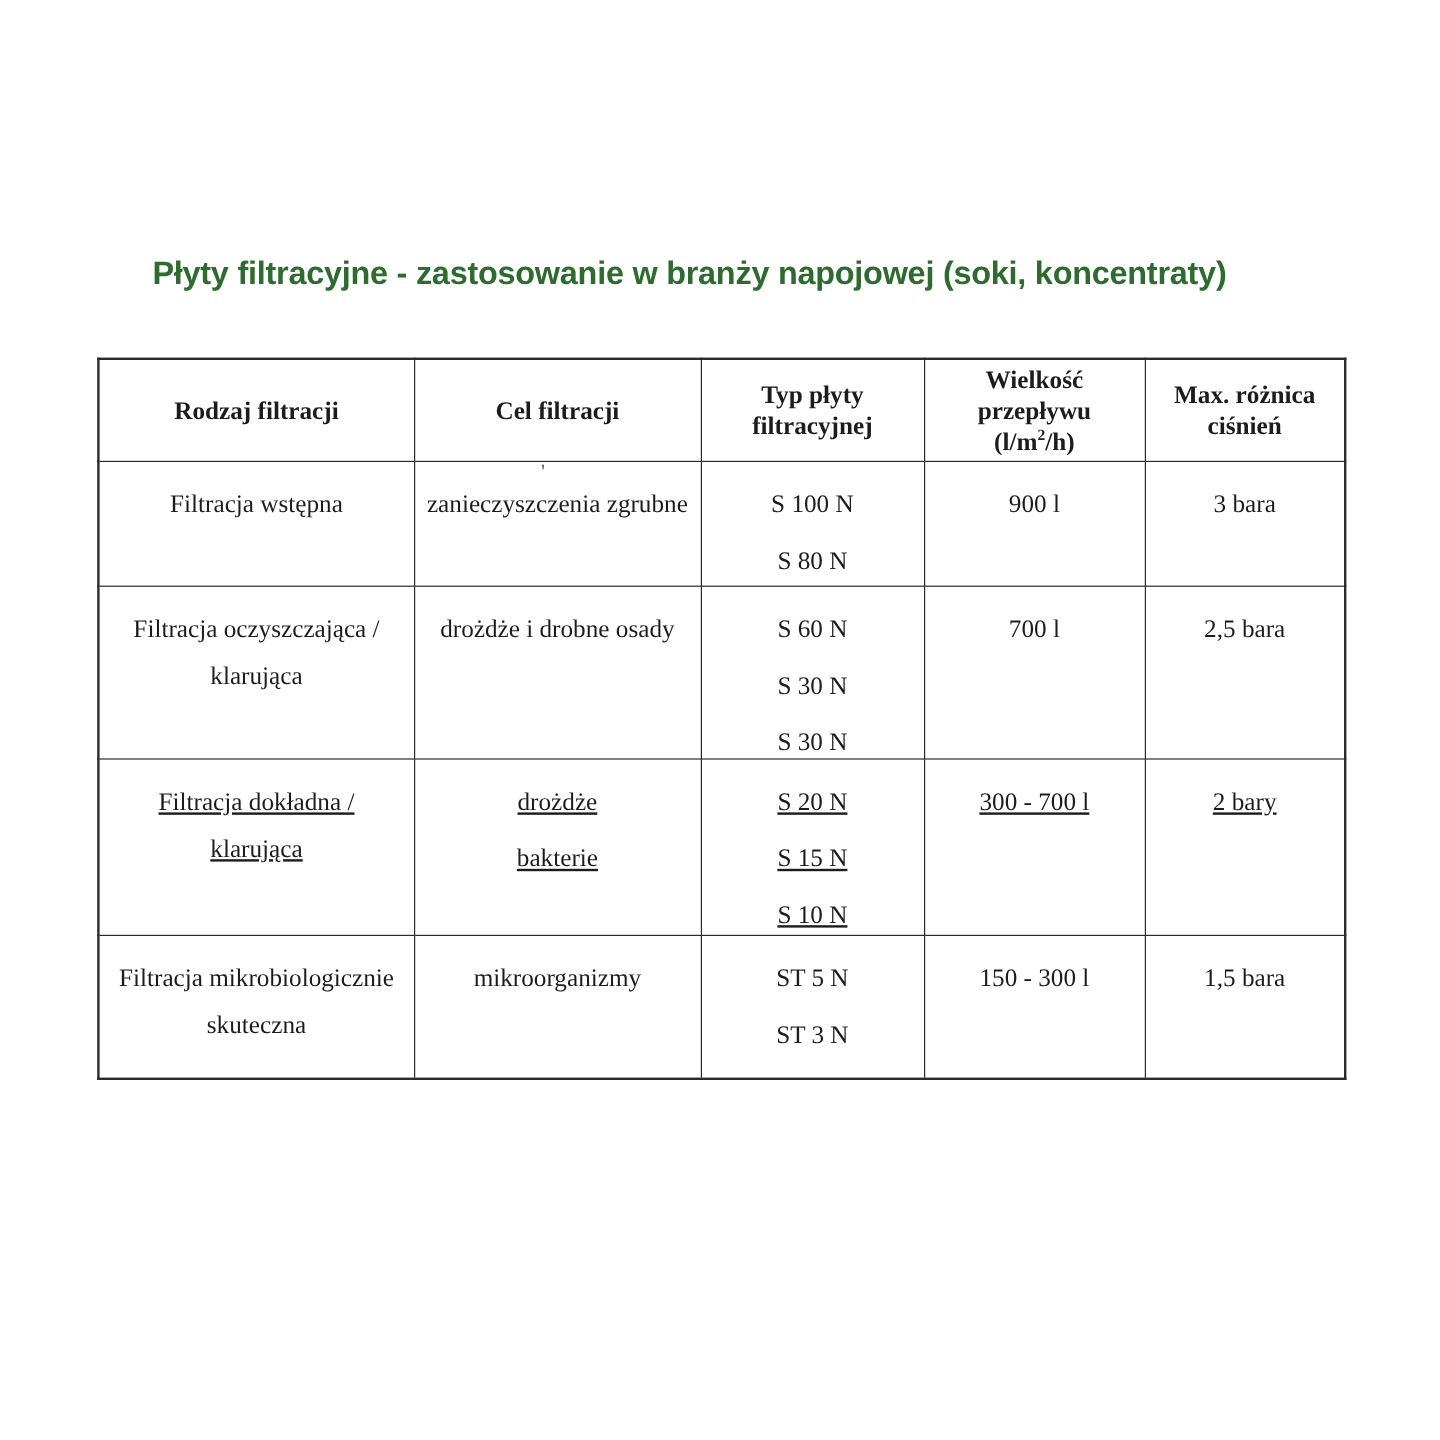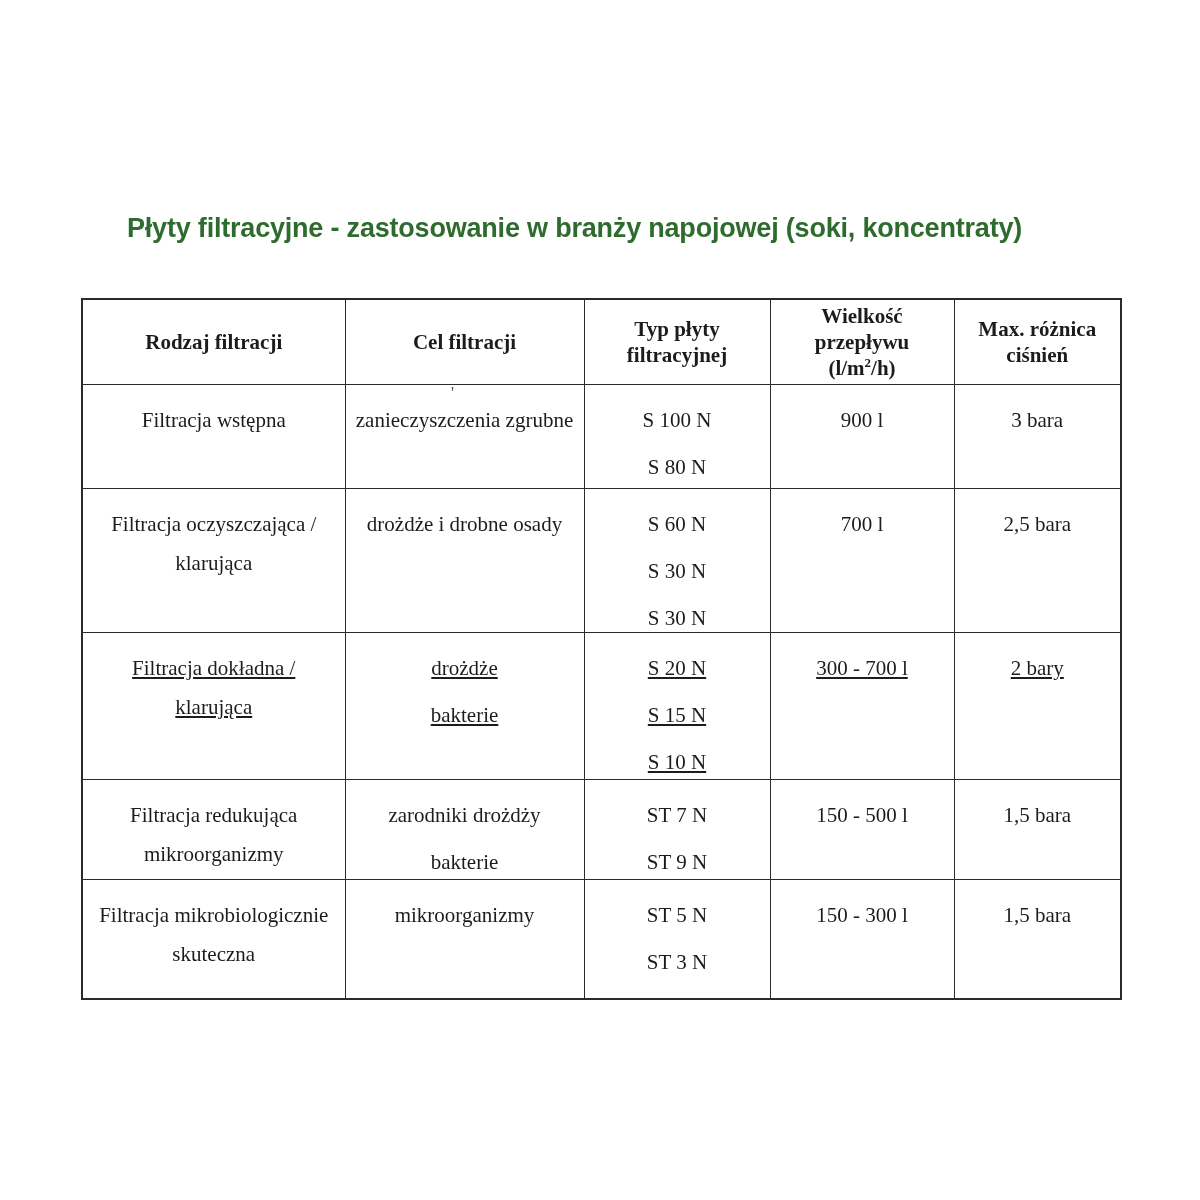--- a/index.html
+++ b/index.html
@@ -176,40 +176,20 @@
         <div class="line">S 15 N</div>
         <div class="line">S 10 N</div>
       </td>
       <td class="col-przeplyw">
         <div class="line">300 - 700 l</div>
       </td>
       <td class="col-cisnienie">
         <div class="line">2 bary</div>
       </td>
     </tr>
-    <tr class="body-row-3">
-      <td class="col-rodzaj">
-        <div class="line">Filtracja redukująca</div>
-        <div class="line">mikroorganizmy</div>
-      </td>
-      <td class="col-cel">
-        <div class="line">zarodniki drożdży</div>
-        <div class="line">bakterie</div>
-      </td>
-      <td class="col-typ">
-        <div class="line">ST 7 N</div>
-        <div class="line">ST 9 N</div>
-      </td>
-      <td class="col-przeplyw">
-        <div class="line">150 - 500 l</div>
-      </td>
-      <td class="col-cisnienie">
-        <div class="line">1,5 bara</div>
-      </td>
-    </tr>
     <tr class="body-row-4">
       <td class="col-rodzaj">
         <div class="line">Filtracja mikrobiologicznie</div>
         <div class="line">skuteczna</div>
       </td>
       <td class="col-cel">
         <div class="line">mikroorganizmy</div>
       </td>
       <td class="col-typ">
         <div class="line">ST 5 N</div>

